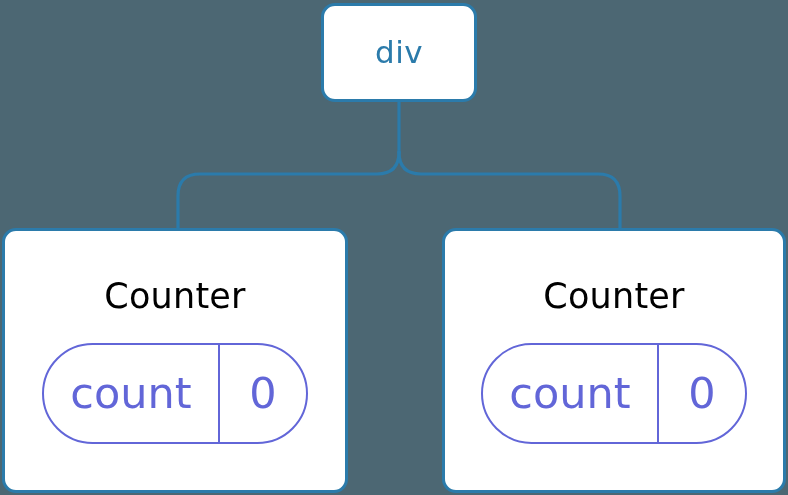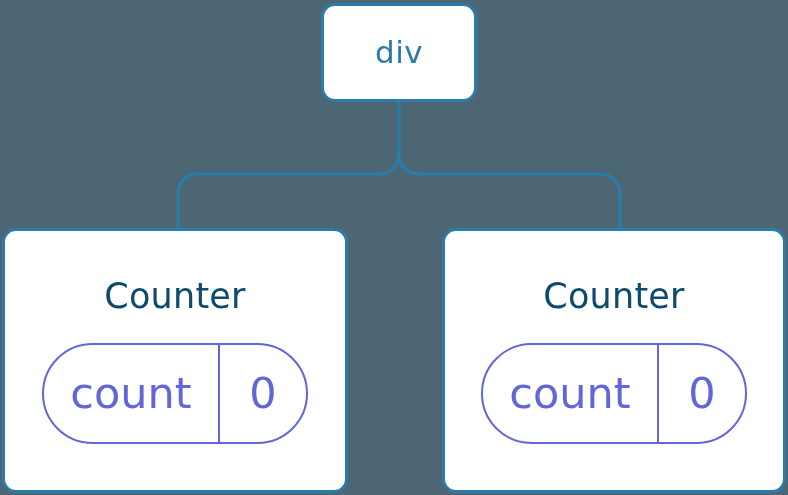--- a/index.html
+++ b/index.html
@@ -72,21 +72,21 @@
     left: 2px;
     top: 228px;
     width: 346px;
   }
   #node-counter-right {
     left: 442px;
     top: 228px;
     width: 344px;
   }
   .node-title-component {
-    color: #0c4a6e;
+    color: #000000;
     font-size: 35px;
     letter-spacing: 0.2px;
     line-height: 1;
     user-select: none;
   }
 
   
   .state-pill {
     margin-top: 29px;
     height: 101px;

